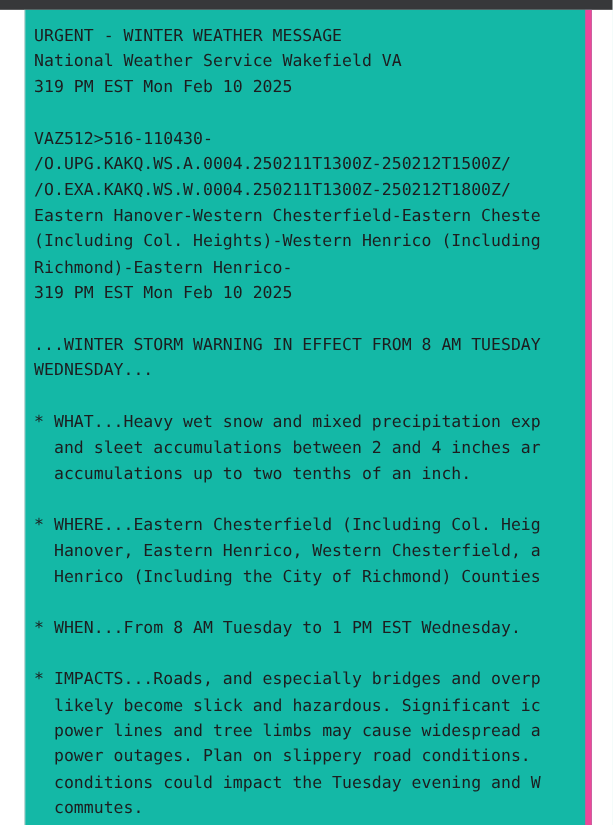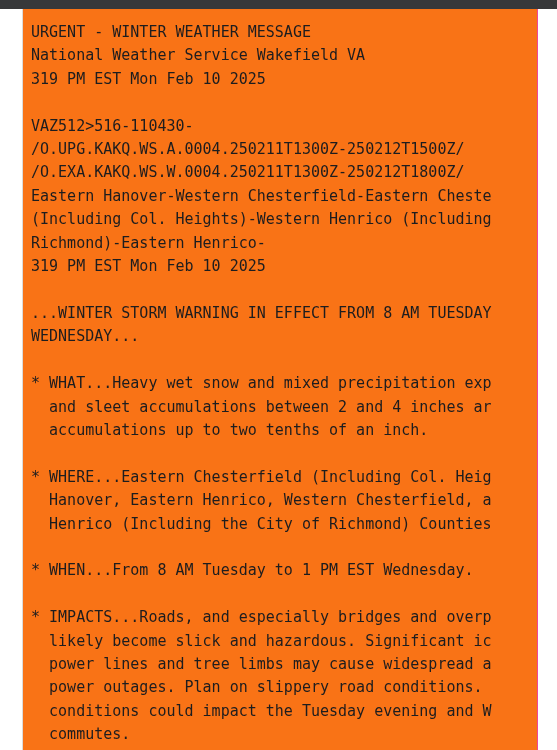--- a/index.html
+++ b/index.html
@@ -35,23 +35,23 @@
     width: 557px;
     height: 741px;
     background: #ffffff;
   }
   .bulletin-panel {
     position: absolute;
     top: 0px;
     left: 22px;
     width: 516px;
     height: 741px;
-    background: #f97316;
+    background: #14b8a6;
     border-left: 1px solid #dcdcdc;
-    border-right: 1px solid #ec4899;
+    border-right: 6px solid #ec4899;
     box-sizing: border-box;
     overflow: hidden;
   }
   .bulletin-text {
     margin: 0;
     padding: 12px 0 0 8px;
     font-family: "DejaVu Sans Mono", "Liberation Mono", monospace;
     font-size: 15px;
     line-height: 23.4px;
     color: #1d1d1f;

